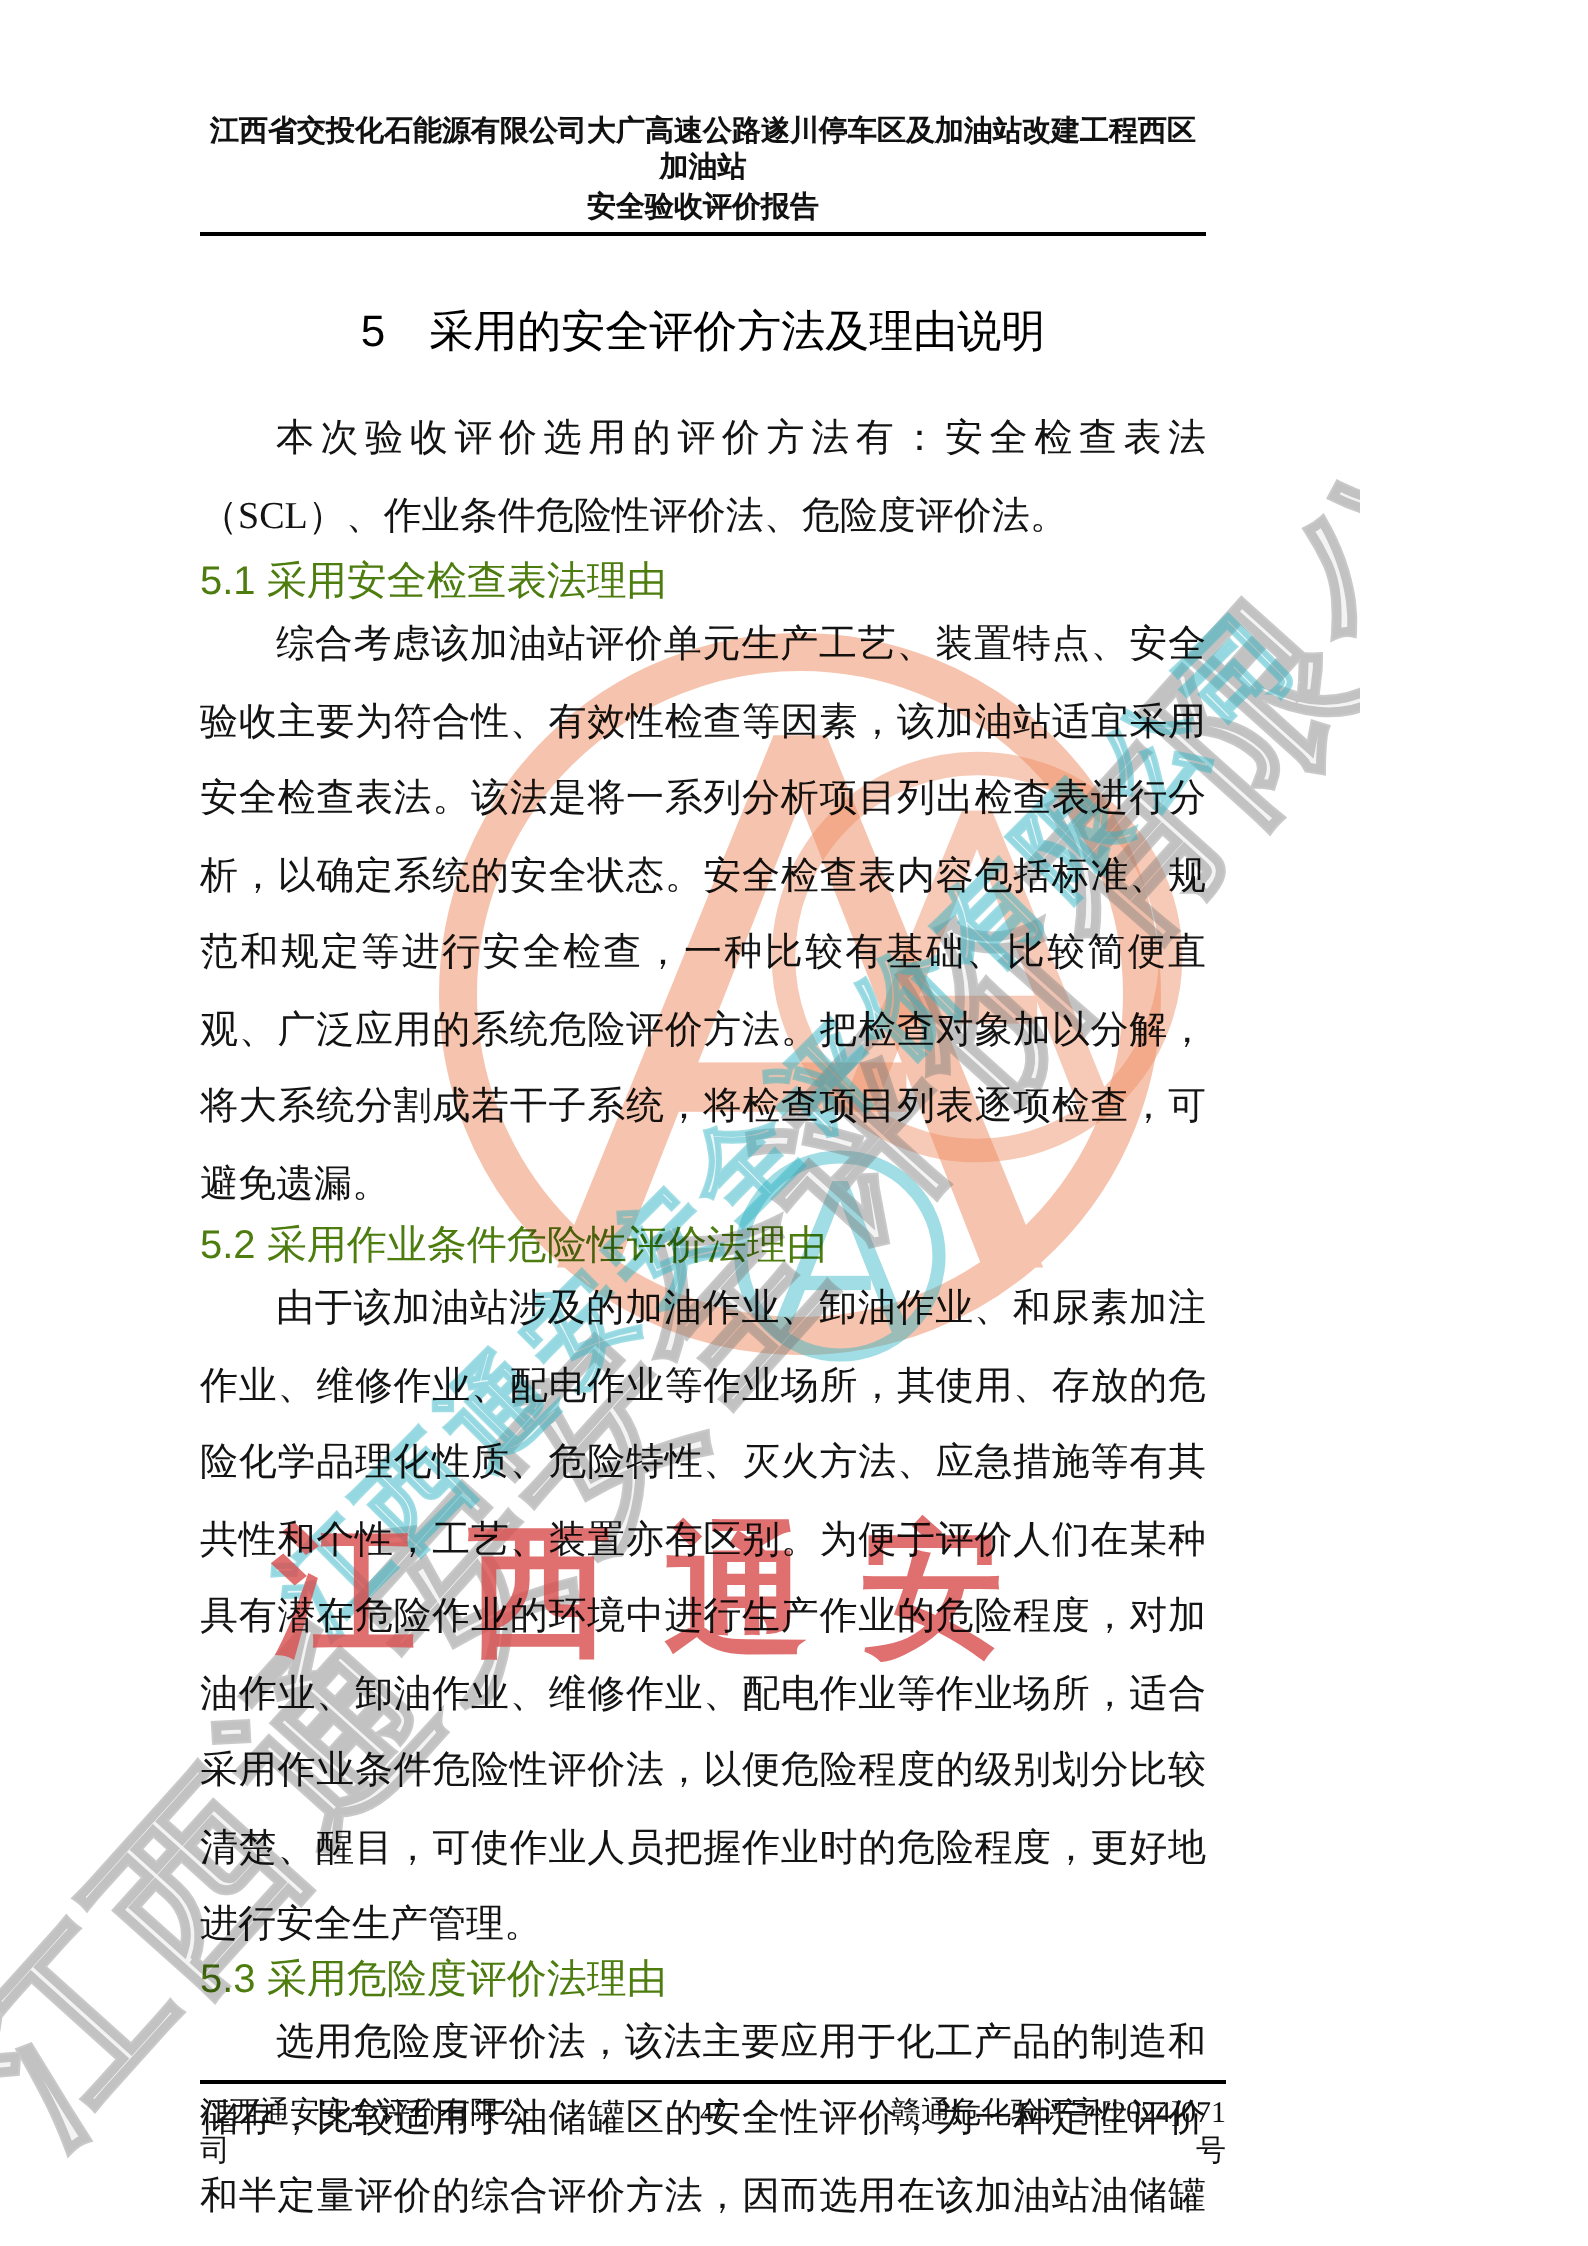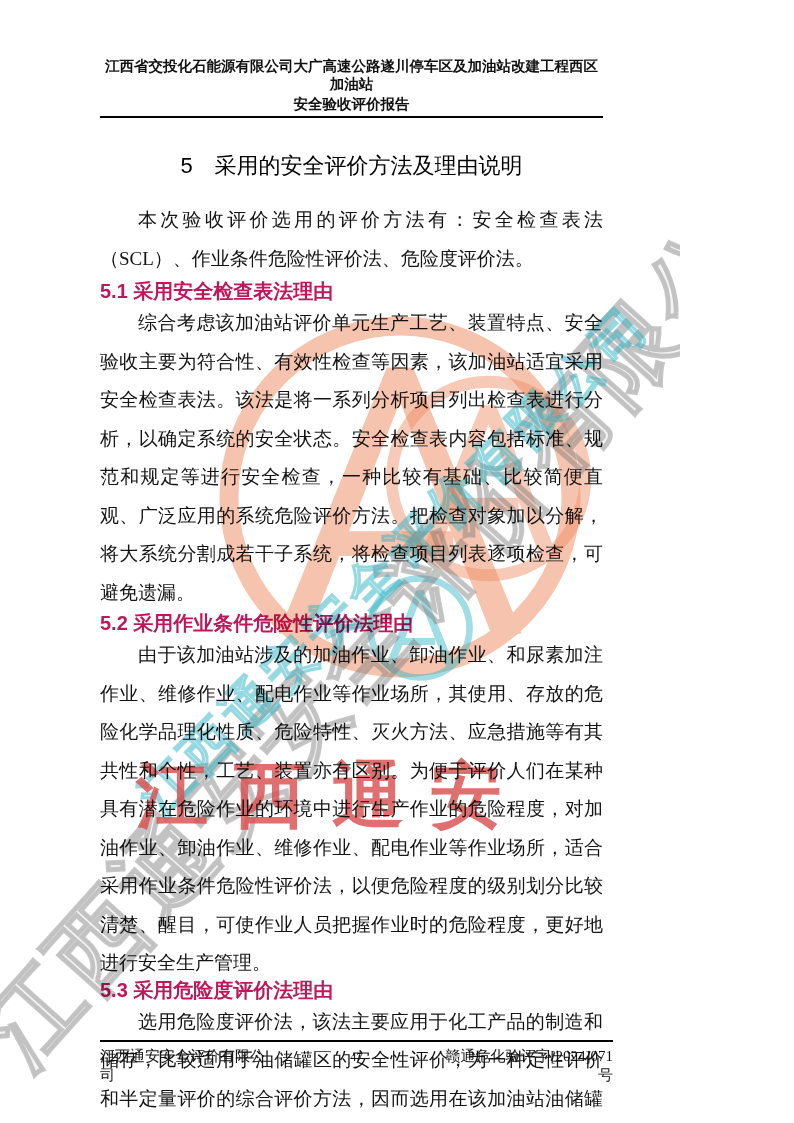--- a/index.html
+++ b/index.html
@@ -26,21 +26,21 @@
     font-weight:normal;
     font-size:22px; line-height:30px; color:#000;
   }
   p.body{
     margin:0; font-size:19px; line-height:38.5px;
     text-align:justify; text-indent:2em; color:#141414;
   }
   p.intro{ margin-top:20px; }
   h2.sec{
     margin:0; font-family:"Liberation Sans","DejaVu Sans",sans-serif;
-    font-weight:bold; font-size:20px; line-height:26px; color:#be185d;
+    font-weight:normal; font-size:20px; line-height:26px; color:#4d7c0f;
   }
   h2.h51{ margin-top:0; }
   h2.h52{ margin-top:-2px; }
   h2.h53{ margin-top:-6px; }
 
   .footer{ position:absolute; left:100px; right:67px; top:1040px; }
   .footer .rule{ height:1.5px; margin:0; background:#000; }
   .footer-row{ display:flex; align-items:baseline; margin-top:5px; font-size:15px; color:#111; }
   .footer-row .fl{ flex:1; text-align:left; }
   .footer-row .fc{ flex:1; text-align:center; font-size:13px; }

